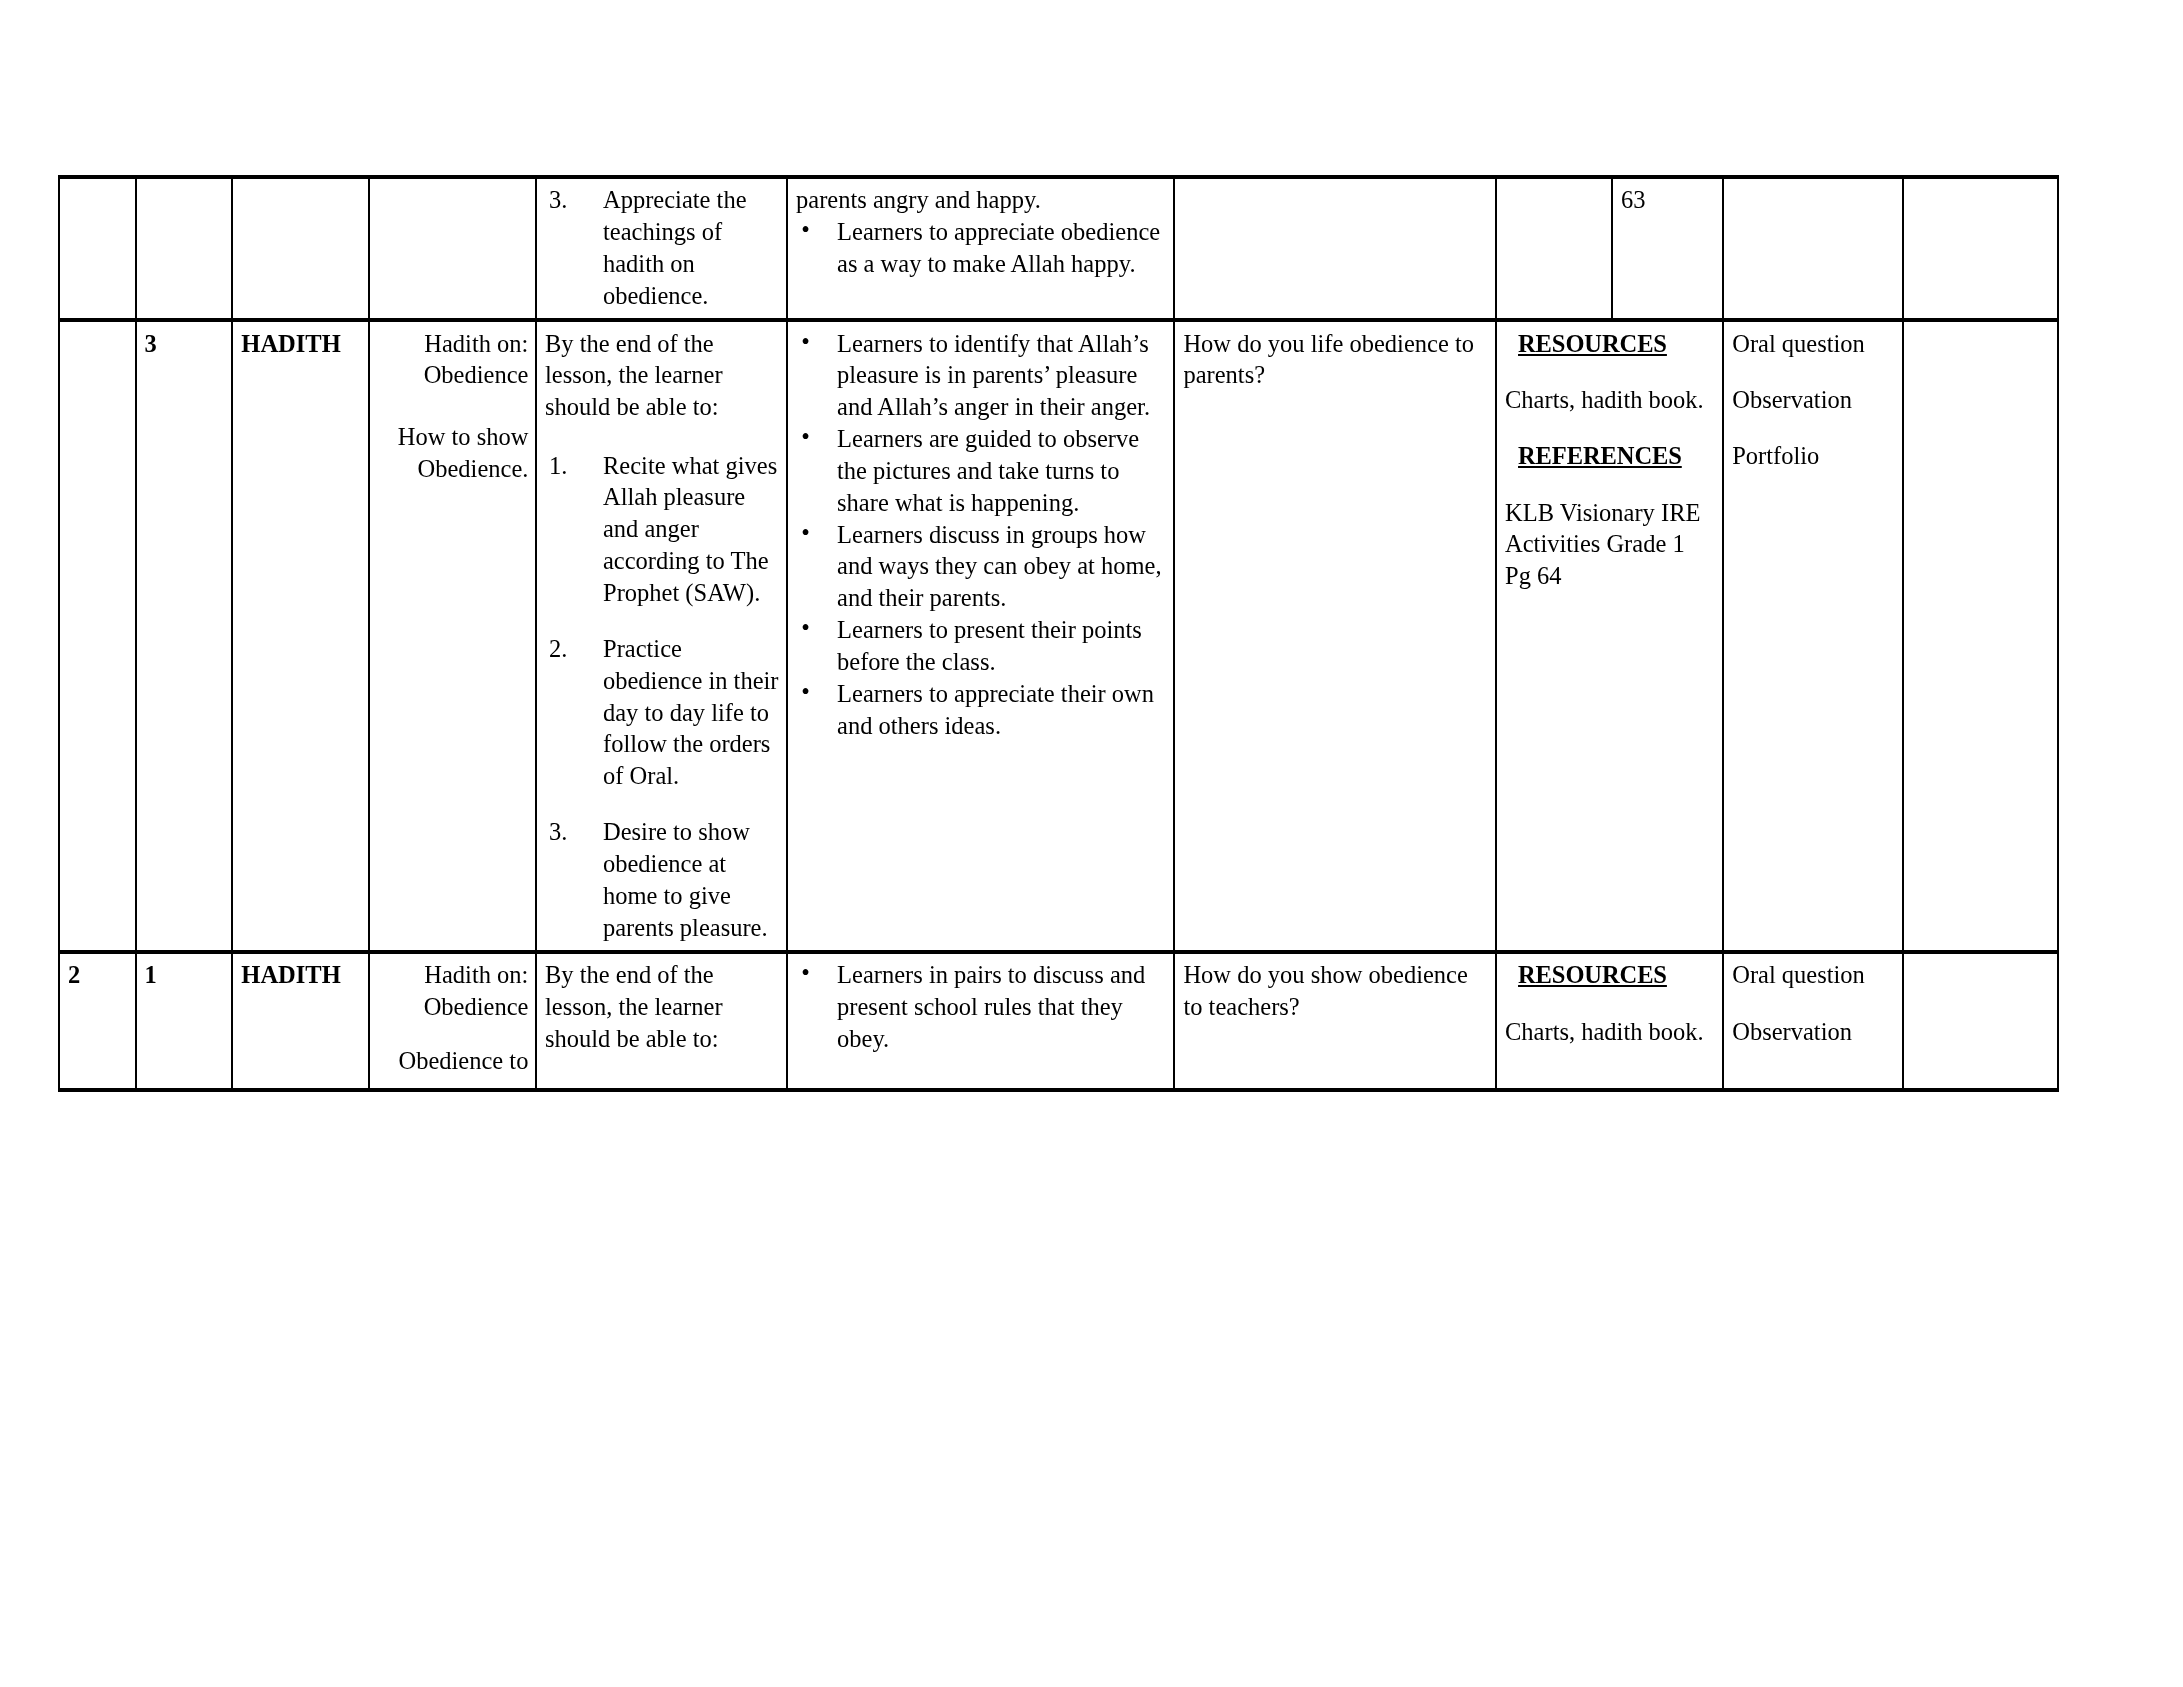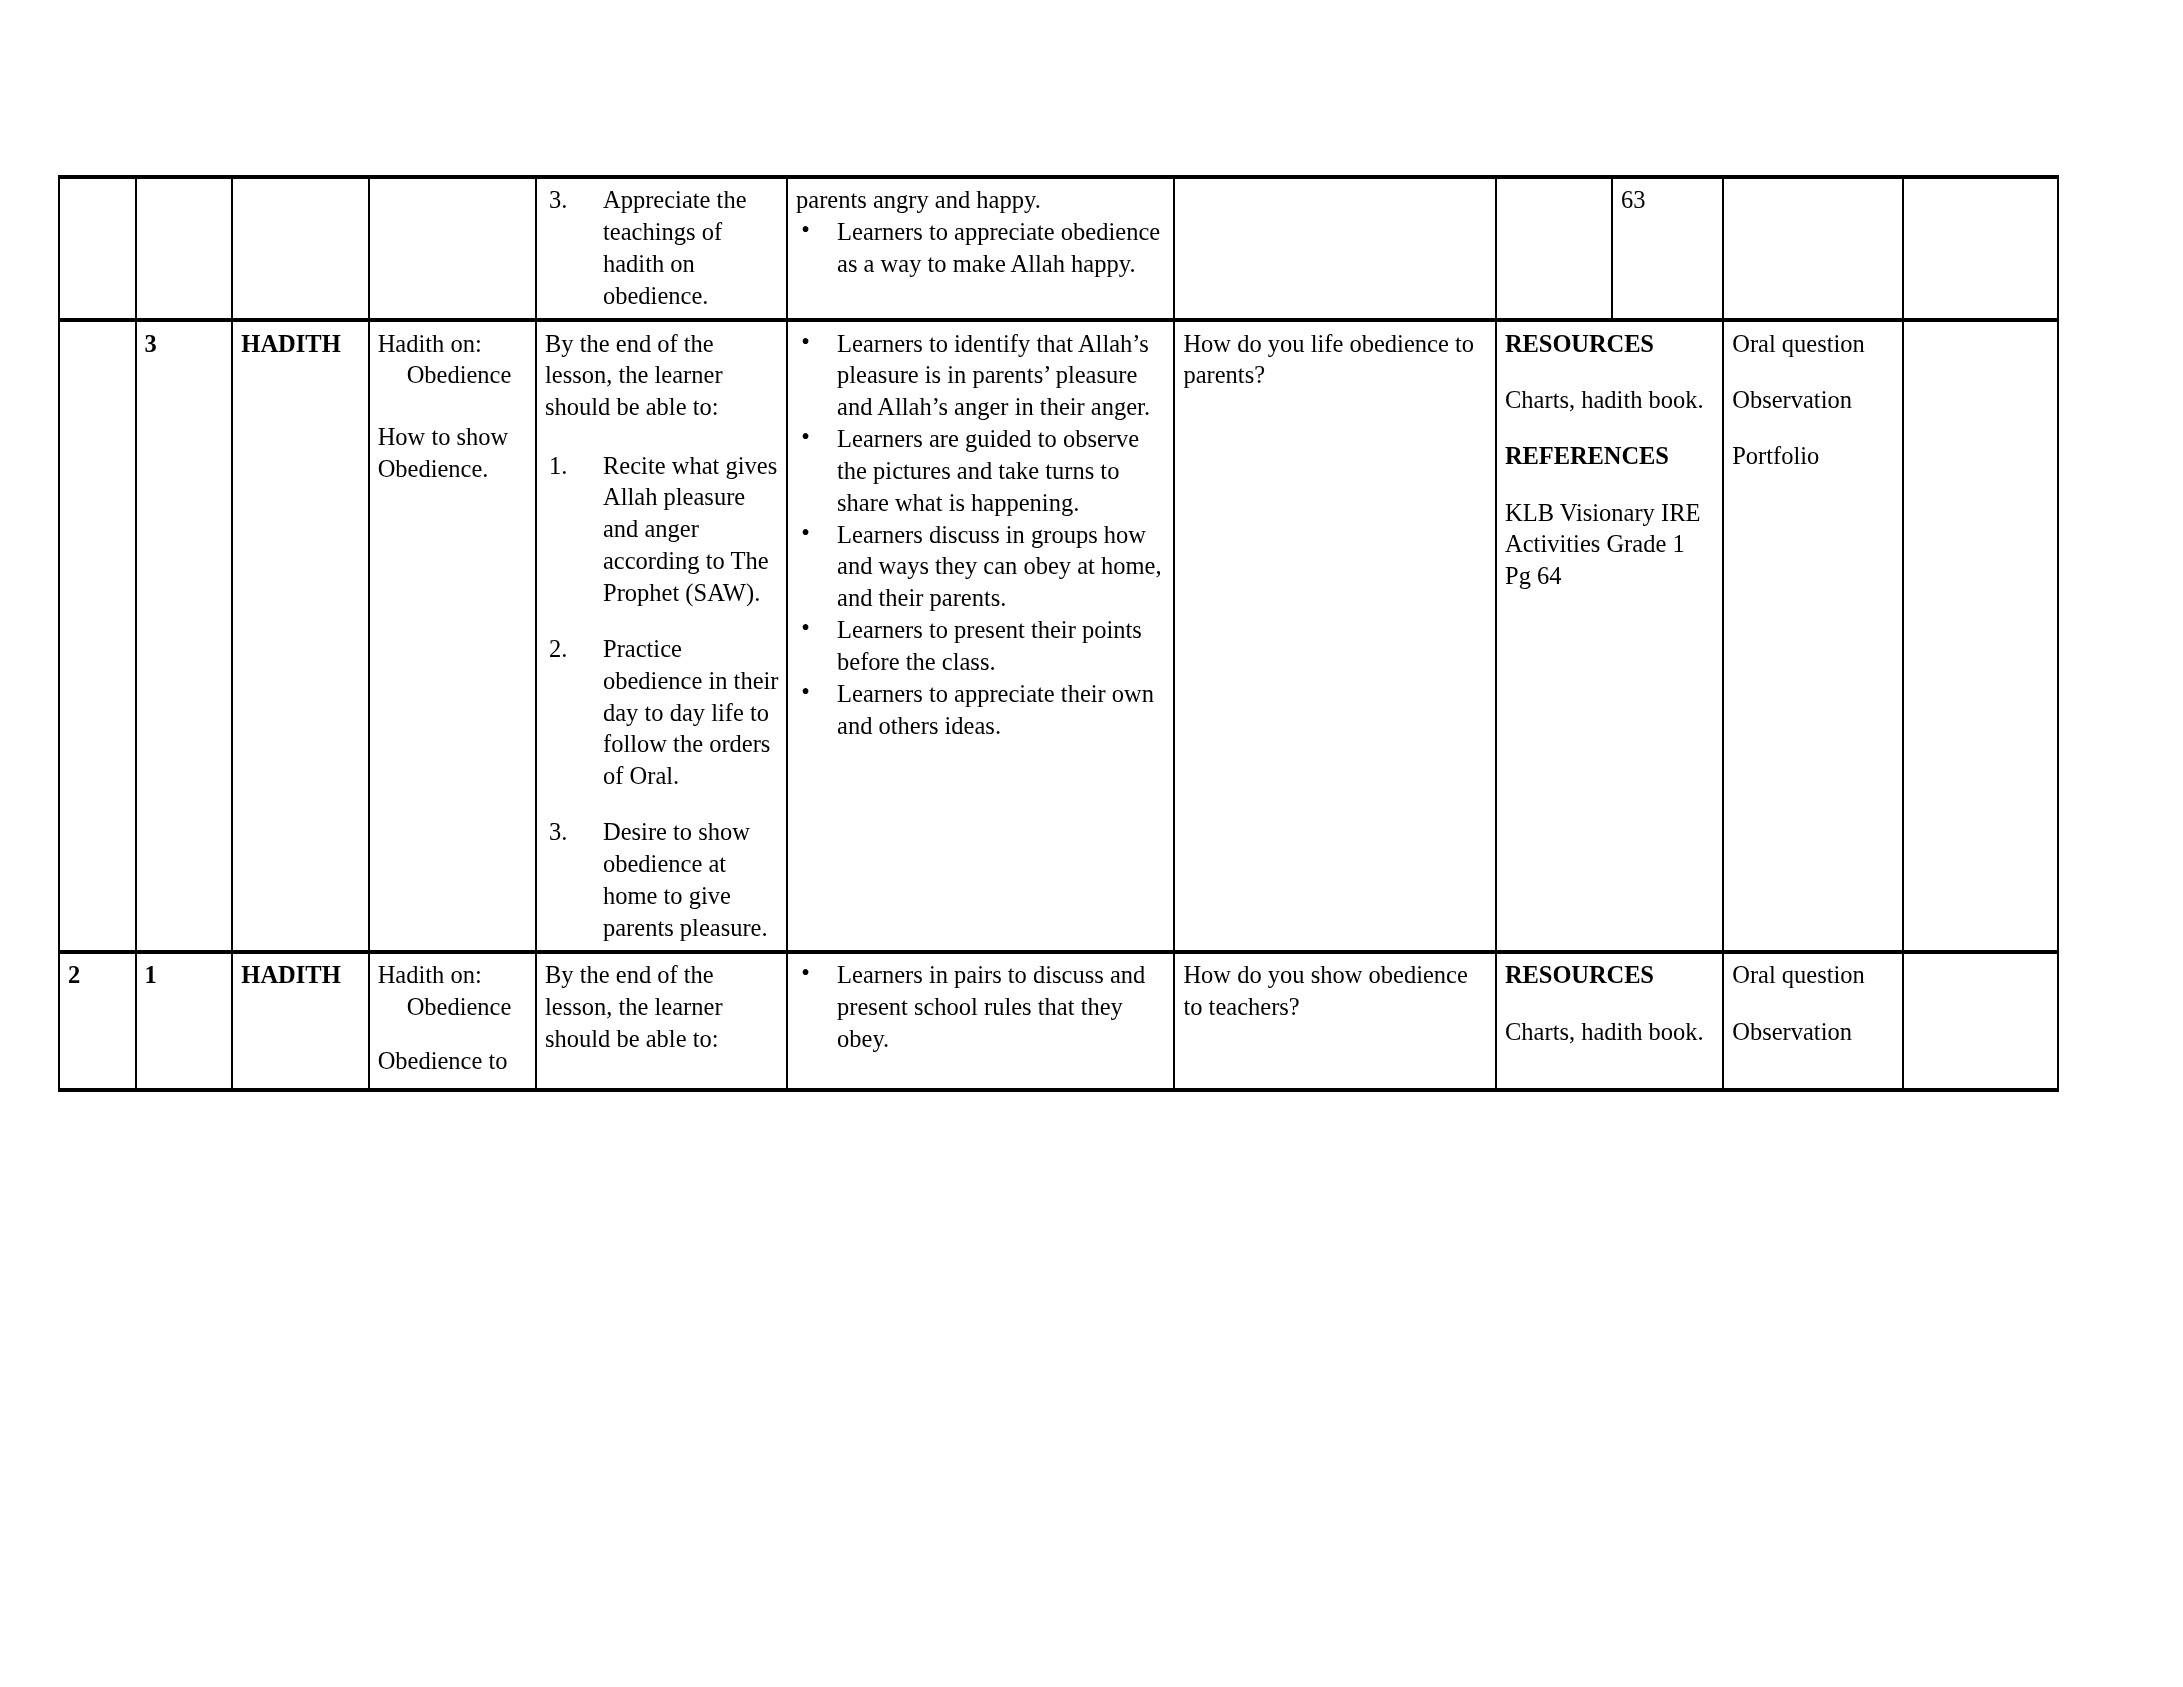--- a/index.html
+++ b/index.html
@@ -45,35 +45,37 @@
     font-size: 24.5px;
     line-height: 1.30;
   }
   tr.row-sep > td { border-top: 4px solid #000; }
   tr.row-last > td { border-bottom: 4px solid #000; }
 
   
   .c1 { width: 64px; }
   .c2 { width: 81px; }
   .c3 { width: 114px; font-family: Liberation Serif, serif; }
-  .c4 { width: 140px; }
+  .c4 { width: 140px; text-align: right; }
   .c5 { width: 210px; }
   .c6 { width: 324px; margin-left: 28px; }
   .c7 { width: 269px; }
   .c8 { width: 97px; }
   .c9 { width: 93px; }
   .c10 { width: 150px; }
   .c11 { width: 130px; }
 
   .bold { font-weight: bold; }
   .underline-head {
     font-weight: bold;
+    text-decoration: underline;
     display: block;
     white-space: nowrap;
     letter-spacing: -0.1px;
+    margin-left: 13px;
   }
   .blank-line { display: block; height: 24.5px; }
 
   
   ol.outcomes {
     list-style: none;
     margin: 0;
     padding: 0;
   }
   ol.outcomes > li {

